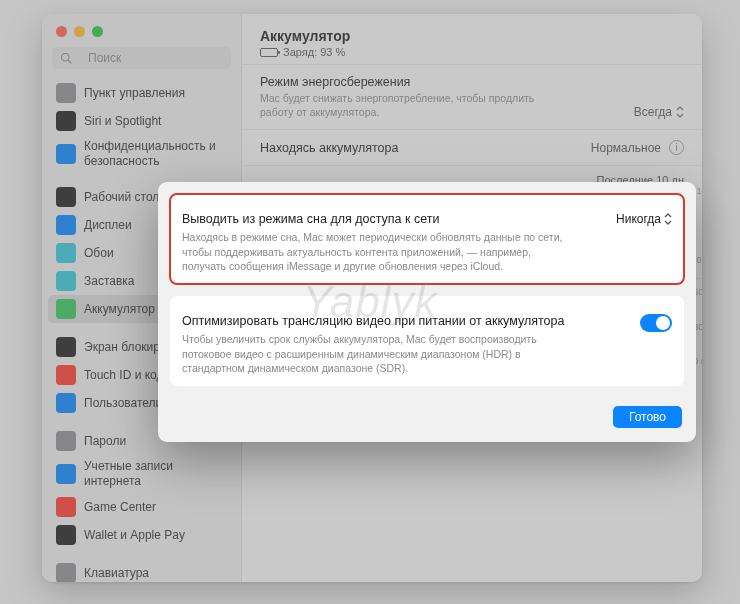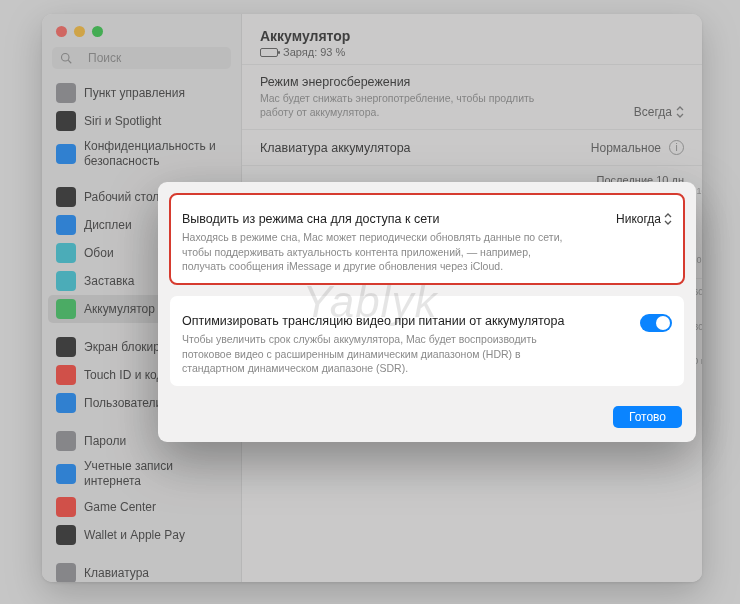--- a/index.html
+++ b/index.html
@@ -163,21 +163,21 @@
           <span>Всегда</span>
           <svg class="chev" viewBox="0 0 8 12">
               <path d="M1 4 L4 1 L7 4 M1 8 L4 11 L7 8" fill="none" stroke="#777" stroke-width="1.3"></path>
             </svg>
         </div>
       </div>
     </div>
 
     <div class="section">
       <div class="sec-row">
-        <div class="sec-title">Клавиатура аккумулятора</div>
+        <div class="sec-title">Находясь аккумулятора</div>
         <div class="sec-val">
           <span>Нормальное</span>
           <span class="info-circ">i</span>
         </div>
       </div>
     </div>
 
     <div class="chart">
       <div class="sec-row">
         <span></span>

